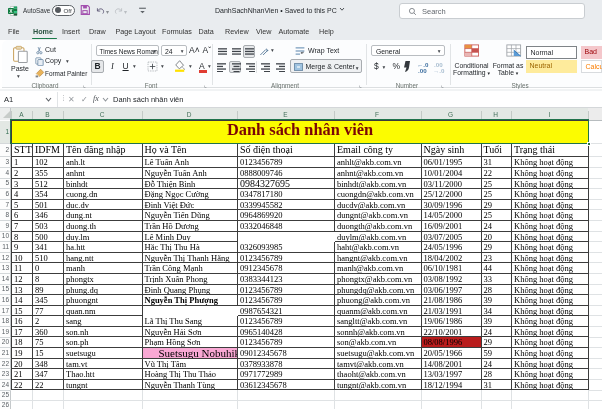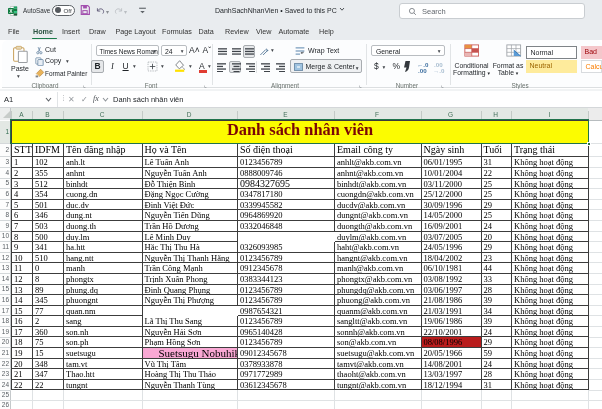--- a/index.html
+++ b/index.html
@@ -512,21 +512,21 @@
 <div style="background:#fff;border-right:1px solid #3c3c3c;border-bottom:1px solid #3c3c3c;font-family:'Liberation Serif',serif;font-size:8.5px;color:#000;line-height:10px;padding-left:2px;white-space:nowrap;overflow:hidden;">phung.dq</div>
 <div style="background:#fff;border-right:1px solid #3c3c3c;border-bottom:1px solid #3c3c3c;font-family:'Liberation Serif',serif;font-size:8.5px;color:#000;line-height:10px;padding-left:2px;white-space:nowrap;overflow:hidden;">Đinh Quang Phụng</div>
 <div style="background:#fff;border-right:1px solid #3c3c3c;border-bottom:1px solid #3c3c3c;font-family:'Liberation Serif',serif;font-size:8.5px;color:#000;line-height:10px;padding-left:2px;white-space:nowrap;overflow:hidden;">0123456789</div>
 <div style="background:#fff;border-right:1px solid #3c3c3c;border-bottom:1px solid #3c3c3c;font-family:'Liberation Serif',serif;font-size:8.5px;color:#000;line-height:10px;padding-left:2px;white-space:nowrap;overflow:hidden;">phungdq@akb.com.vn</div>
 <div style="background:#fff;border-right:1px solid #3c3c3c;border-bottom:1px solid #3c3c3c;font-family:'Liberation Serif',serif;font-size:8.5px;color:#000;line-height:10px;padding-left:2px;white-space:nowrap;overflow:hidden;">03/06/1997</div>
 <div style="background:#fff;border-right:1px solid #3c3c3c;border-bottom:1px solid #3c3c3c;font-family:'Liberation Serif',serif;font-size:8.5px;color:#000;line-height:10px;padding-left:2px;white-space:nowrap;overflow:hidden;">28</div>
 <div style="background:#fff;border-right:1px solid #3c3c3c;border-bottom:1px solid #3c3c3c;font-family:'Liberation Serif',serif;font-size:8.5px;color:#000;line-height:10px;padding-left:2px;white-space:nowrap;overflow:hidden;">Không hoạt động</div>
 <div style="background:#fff;border-right:1px solid #3c3c3c;border-bottom:1px solid #3c3c3c;font-family:'Liberation Serif',serif;font-size:8.5px;color:#000;line-height:10px;padding-left:2px;white-space:nowrap;overflow:hidden;">14</div>
 <div style="background:#fff;border-right:1px solid #3c3c3c;border-bottom:1px solid #3c3c3c;font-family:'Liberation Serif',serif;font-size:8.5px;color:#000;line-height:10px;padding-left:2px;white-space:nowrap;overflow:hidden;">345</div>
 <div style="background:#fff;border-right:1px solid #3c3c3c;border-bottom:1px solid #3c3c3c;font-family:'Liberation Serif',serif;font-size:8.5px;color:#000;line-height:10px;padding-left:2px;white-space:nowrap;overflow:hidden;">phuongnt</div>
-<div style="background:#fff;border-right:1px solid #3c3c3c;border-bottom:1px solid #3c3c3c;font-family:'Liberation Serif',serif;font-size:8.5px;color:#000;line-height:10px;padding-left:2px;white-space:nowrap;overflow:hidden;">Nguyễn Thị Phượng</div>
+<div style="background:#fff;border-right:1px solid #3c3c3c;border-bottom:1px solid #3c3c3c;font-family:'Liberation Serif',serif;font-size:8.5px;color:#000;line-height:10px;padding-left:2px;white-space:nowrap;overflow:hidden;font-weight:bold;">Nguyễn Thị Phượng</div>
 <div style="background:#fff;border-right:1px solid #3c3c3c;border-bottom:1px solid #3c3c3c;font-family:'Liberation Serif',serif;font-size:8.5px;color:#000;line-height:10px;padding-left:2px;white-space:nowrap;overflow:hidden;">0123456789</div>
 <div style="background:#fff;border-right:1px solid #3c3c3c;border-bottom:1px solid #3c3c3c;font-family:'Liberation Serif',serif;font-size:8.5px;color:#000;line-height:10px;padding-left:2px;white-space:nowrap;overflow:hidden;">phuong@akb.com.vn</div>
 <div style="background:#fff;border-right:1px solid #3c3c3c;border-bottom:1px solid #3c3c3c;font-family:'Liberation Serif',serif;font-size:8.5px;color:#000;line-height:10px;padding-left:2px;white-space:nowrap;overflow:hidden;">21/08/1986</div>
 <div style="background:#fff;border-right:1px solid #3c3c3c;border-bottom:1px solid #3c3c3c;font-family:'Liberation Serif',serif;font-size:8.5px;color:#000;line-height:10px;padding-left:2px;white-space:nowrap;overflow:hidden;">39</div>
 <div style="background:#fff;border-right:1px solid #3c3c3c;border-bottom:1px solid #3c3c3c;font-family:'Liberation Serif',serif;font-size:8.5px;color:#000;line-height:10px;padding-left:2px;white-space:nowrap;overflow:hidden;">Không hoạt động</div>
 <div style="background:#fff;border-right:1px solid #3c3c3c;border-bottom:1px solid #3c3c3c;font-family:'Liberation Serif',serif;font-size:8.5px;color:#000;line-height:10px;padding-left:2px;white-space:nowrap;overflow:hidden;">15</div>
 <div style="background:#fff;border-right:1px solid #3c3c3c;border-bottom:1px solid #3c3c3c;font-family:'Liberation Serif',serif;font-size:8.5px;color:#000;line-height:10px;padding-left:2px;white-space:nowrap;overflow:hidden;">77</div>
 <div style="background:#fff;border-right:1px solid #3c3c3c;border-bottom:1px solid #3c3c3c;font-family:'Liberation Serif',serif;font-size:8.5px;color:#000;line-height:10px;padding-left:2px;white-space:nowrap;overflow:hidden;">quan.nm</div>
 <div style="background:#fff;border-right:1px solid #3c3c3c;border-bottom:1px solid #3c3c3c;font-family:'Liberation Serif',serif;font-size:8.5px;color:#000;line-height:10px;padding-left:8px;white-space:nowrap;overflow:hidden;margin-top:28px;">Nguyễn Minh Quân</div>
 <div style="background:#fff;border-right:1px solid #3c3c3c;border-bottom:1px solid #3c3c3c;font-family:'Liberation Serif',serif;font-size:8.5px;color:#000;line-height:10px;padding-left:2px;white-space:nowrap;overflow:hidden;">0987654321</div>

